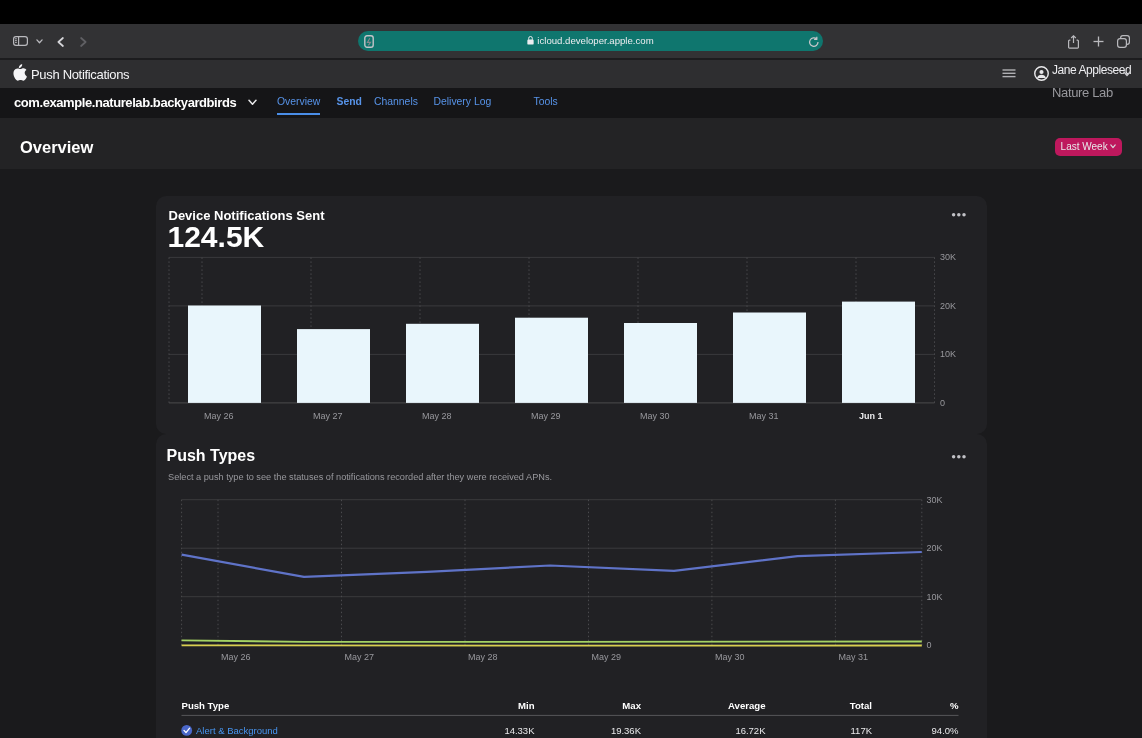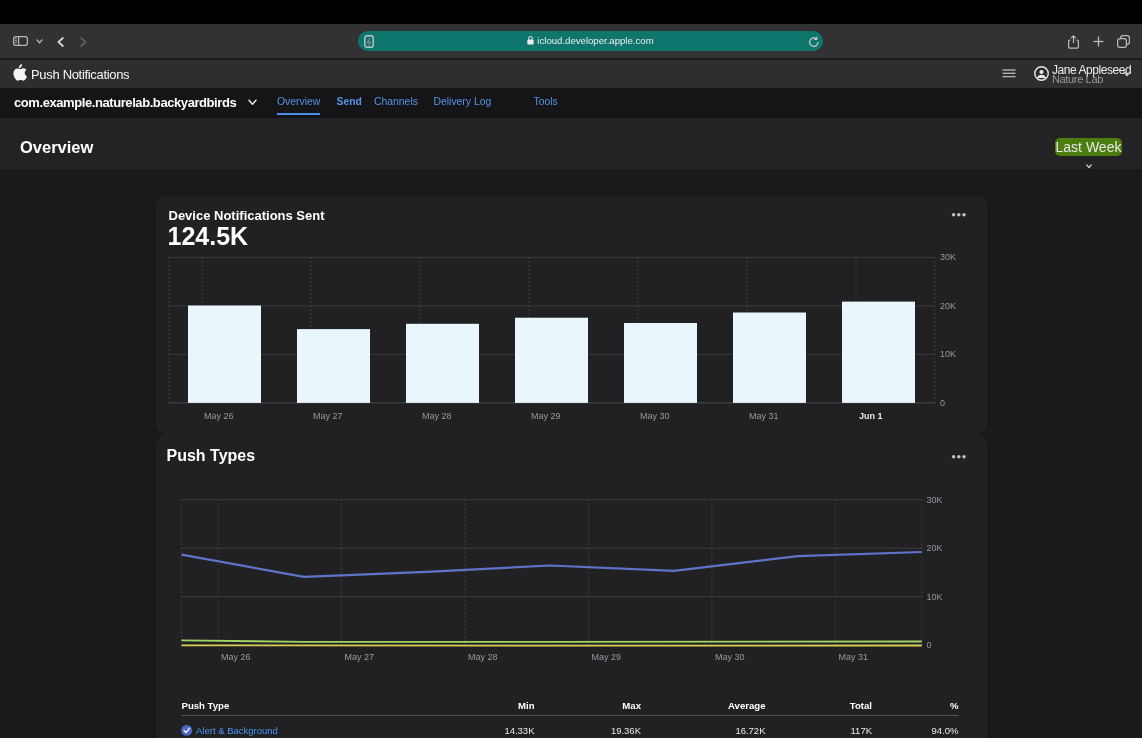--- a/index.html
+++ b/index.html
@@ -79,44 +79,44 @@
   <line x1="0.5" y1="1" x2="13.5" y2="1" stroke="#b0b0b4" stroke-width="1.4"></line>
   <line x1="0.5" y1="4.3" x2="13.5" y2="4.3" stroke="#b0b0b4" stroke-width="1.4"></line>
   <line x1="0.5" y1="7.6" x2="13.5" y2="7.6" stroke="#b0b0b4" stroke-width="1.4"></line>
 </svg>
 <svg class="abs" style="left:1033.5px; top:65.5px;" width="15" height="15" viewBox="0 0 16 16">
   <circle cx="8" cy="8" r="7.2" fill="none" stroke="#e8e8ea" stroke-width="1.5"></circle>
   <circle cx="8" cy="6.4" r="2.2" fill="#e8e8ea"></circle>
   <path d="M3.3 12.8 a4.9 4.9 0 0 1 9.4 0 z" fill="#e8e8ea"></path>
 </svg>
 <div class="abs" style="left:1052px; top:62.5px; color:#ededf0; font-size:12px; font-weight:500; letter-spacing:-0.45px;">Jane Appleseed</div>
-<div class="abs" style="left:1052px; top:73px; color:#98989d; font-size:11px; letter-spacing:-0.35px;">Nature Lab</div>
+<div class="abs" style="left:1052px; top:85px; color:#98989d; font-size:13px; letter-spacing:-0.35px;">Nature Lab</div>
 <svg class="abs" style="left:1122.5px; top:70.5px;" width="8" height="6" viewBox="0 0 8 6">
   <path d="M1 1 L4 4.5 L7 1" fill="none" stroke="#c8c8cc" stroke-width="1.4" stroke-linecap="round" stroke-linejoin="round"></path>
 </svg>
 
 <span class="abs" style="left:14px; top:95px; color:#fff; font-size:13px; font-weight:700; letter-spacing:-0.42px;">com.example.naturelab.backyardbirds</span>
 <svg class="abs" style="left:247.5px; top:99px;" width="9" height="7" viewBox="0 0 9 7">
   <path d="M1 1.2 L4.5 5.2 L8 1.2" fill="none" stroke="#e8e8ea" stroke-width="1.5" stroke-linecap="round" stroke-linejoin="round"></path>
 </svg>
 <span class="tab" style="left:277px; top:95.5px;">Overview</span>
 <span class="tab" style="left:336.5px; top:95.5px;font-weight:bold;">Send</span>
 <span class="tab" style="left:374px; top:95.5px;">Channels</span>
 <span class="tab" style="left:433.5px; top:95.5px;">Delivery Log</span>
 <span class="tab" style="left:504.5px; top:95.5px;margin-left:29px;">Tools</span>
 <div class="abs" style="left:277px; top:112.5px; width:43px; height:2.8px; background:#4a8ee8;"></div>
 
 <span class="abs" style="left:20px; top:138px; color:#fff; font-size:16.5px; font-weight:700;">Overview</span>
-<div class="abs" style="left:1055px; top:137.5px; width:67px; height:18px; background:#4d7c0f; border-radius:5px; color:#e8e8ea; font-size:14px; text-align:center; line-height:18px;">Last Week <svg style="vertical-align:0.5px;" width="6" height="5" viewBox="0 0 6 5">
+<div class="abs" style="left:1055px; top:137.5px; width:67px; height:18px; background:#be185d; border-radius:5px; color:#e8e8ea; font-size:10px; text-align:center; line-height:18px;">Last Week <svg style="vertical-align:0.5px;" width="6" height="5" viewBox="0 0 6 5">
       <path d="M0.8 0.9 L3 3.6 L5.2 0.9" fill="none" stroke="#d8d8dc" stroke-width="1.2" stroke-linecap="round" stroke-linejoin="round"></path>
     </svg></div>
 
 <div class="card" id="card1" style="left:156px; top:196px; width:831px; height:238px;">
   <div class="abs" style="left:12.5px; top:11.5px; color:#fff; font-size:13px; font-weight:700;">Device Notifications Sent</div>
-  <div class="abs" style="left:11.5px; top:28px; color:#fff; font-size:25px; font-weight:700; line-height:25px;">124.5K</div>
+  <div class="abs" style="left:11.5px; top:28px; color:#fff; font-size:30px; font-weight:700; line-height:25px;">124.5K</div>
   <svg class="abs" style="left:794px; top:16px;" width="18" height="6" viewBox="0 0 18 6">
     <circle cx="3.6" cy="2.8" r="1.75" fill="#c2c2c7"></circle>
       <circle cx="8.8" cy="2.8" r="1.75" fill="#c2c2c7"></circle>
       <circle cx="14" cy="2.8" r="1.75" fill="#c2c2c7"></circle>
   </svg>
   <svg class="abs" style="left:0; top:0;" width="831" height="238" viewBox="0 0 831 238">
     <line x1="13" y1="61.4" x2="778.5" y2="61.4" stroke="#3a3a3d" stroke-width="1"></line>
     <line x1="13" y1="109.9" x2="778.5" y2="109.9" stroke="#3a3a3d" stroke-width="1"></line>
     <line x1="13" y1="158.4" x2="778.5" y2="158.4" stroke="#3a3a3d" stroke-width="1"></line>
     <line x1="13" y1="206.9" x2="778.5" y2="206.9" stroke="#4a4a4d" stroke-width="1"></line>
@@ -153,20 +153,21 @@
       <text x="375" y="223">May 29</text>
       <text x="484" y="223">May 30</text>
       <text x="593" y="223">May 31</text>
       <text x="703" y="223" fill="#e8e8ea" font-weight="600">Jun 1</text>
     </g>
   </svg>
 </div>
 
 <div class="card" id="card2" style="left:156px; top:434px; width:831px; height:345px;">
   <div class="abs" style="left:10.5px; top:13px; color:#fff; font-size:16px; font-weight:700;">Push Types</div>
+  <div class="abs" style="left:12px; top:38px; color:#98989d; font-size:9.2px;">Select a push type to see the statuses of notifications recorded after they were received APNs.</div>
   <svg class="abs" style="left:794px; top:19.5px;" width="18" height="6" viewBox="0 0 18 6">
     <circle cx="3.6" cy="2.8" r="1.75" fill="#c2c2c7"></circle>
       <circle cx="8.8" cy="2.8" r="1.75" fill="#c2c2c7"></circle>
       <circle cx="14" cy="2.8" r="1.75" fill="#c2c2c7"></circle>
   </svg>
   <svg class="abs" style="left:0; top:0;" width="831" height="345" viewBox="0 0 831 345">
     <line x1="25.6" y1="65.7" x2="765.8" y2="65.7" stroke="#3a3a3d" stroke-width="1"></line>
     <line x1="25.6" y1="114.2" x2="765.8" y2="114.2" stroke="#3a3a3d" stroke-width="1"></line>
     <line x1="25.6" y1="162.7" x2="765.8" y2="162.7" stroke="#3a3a3d" stroke-width="1"></line>
     <line x1="25.6" y1="211.2" x2="765.8" y2="211.2" stroke="#4a4a4d" stroke-width="1"></line>

